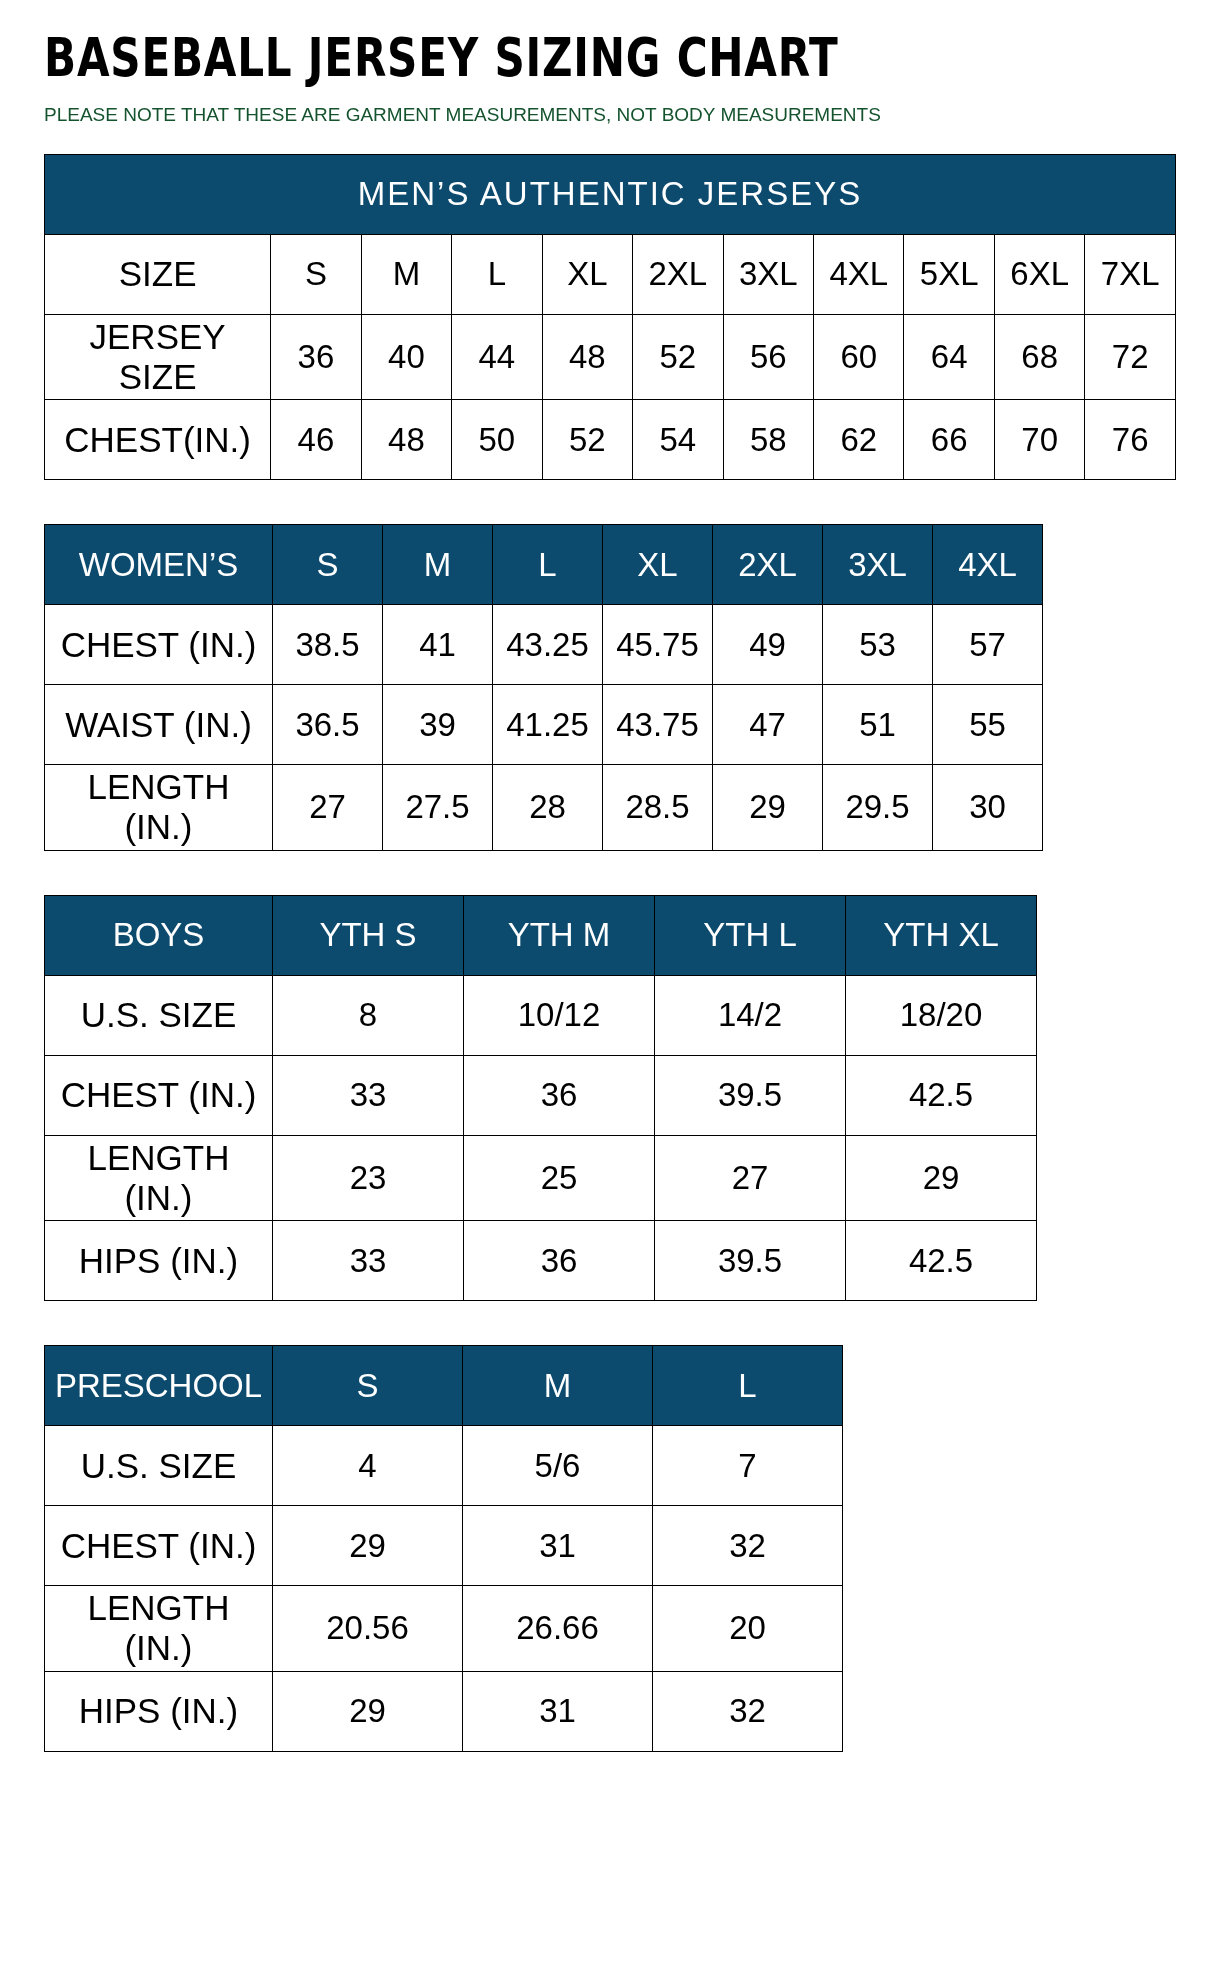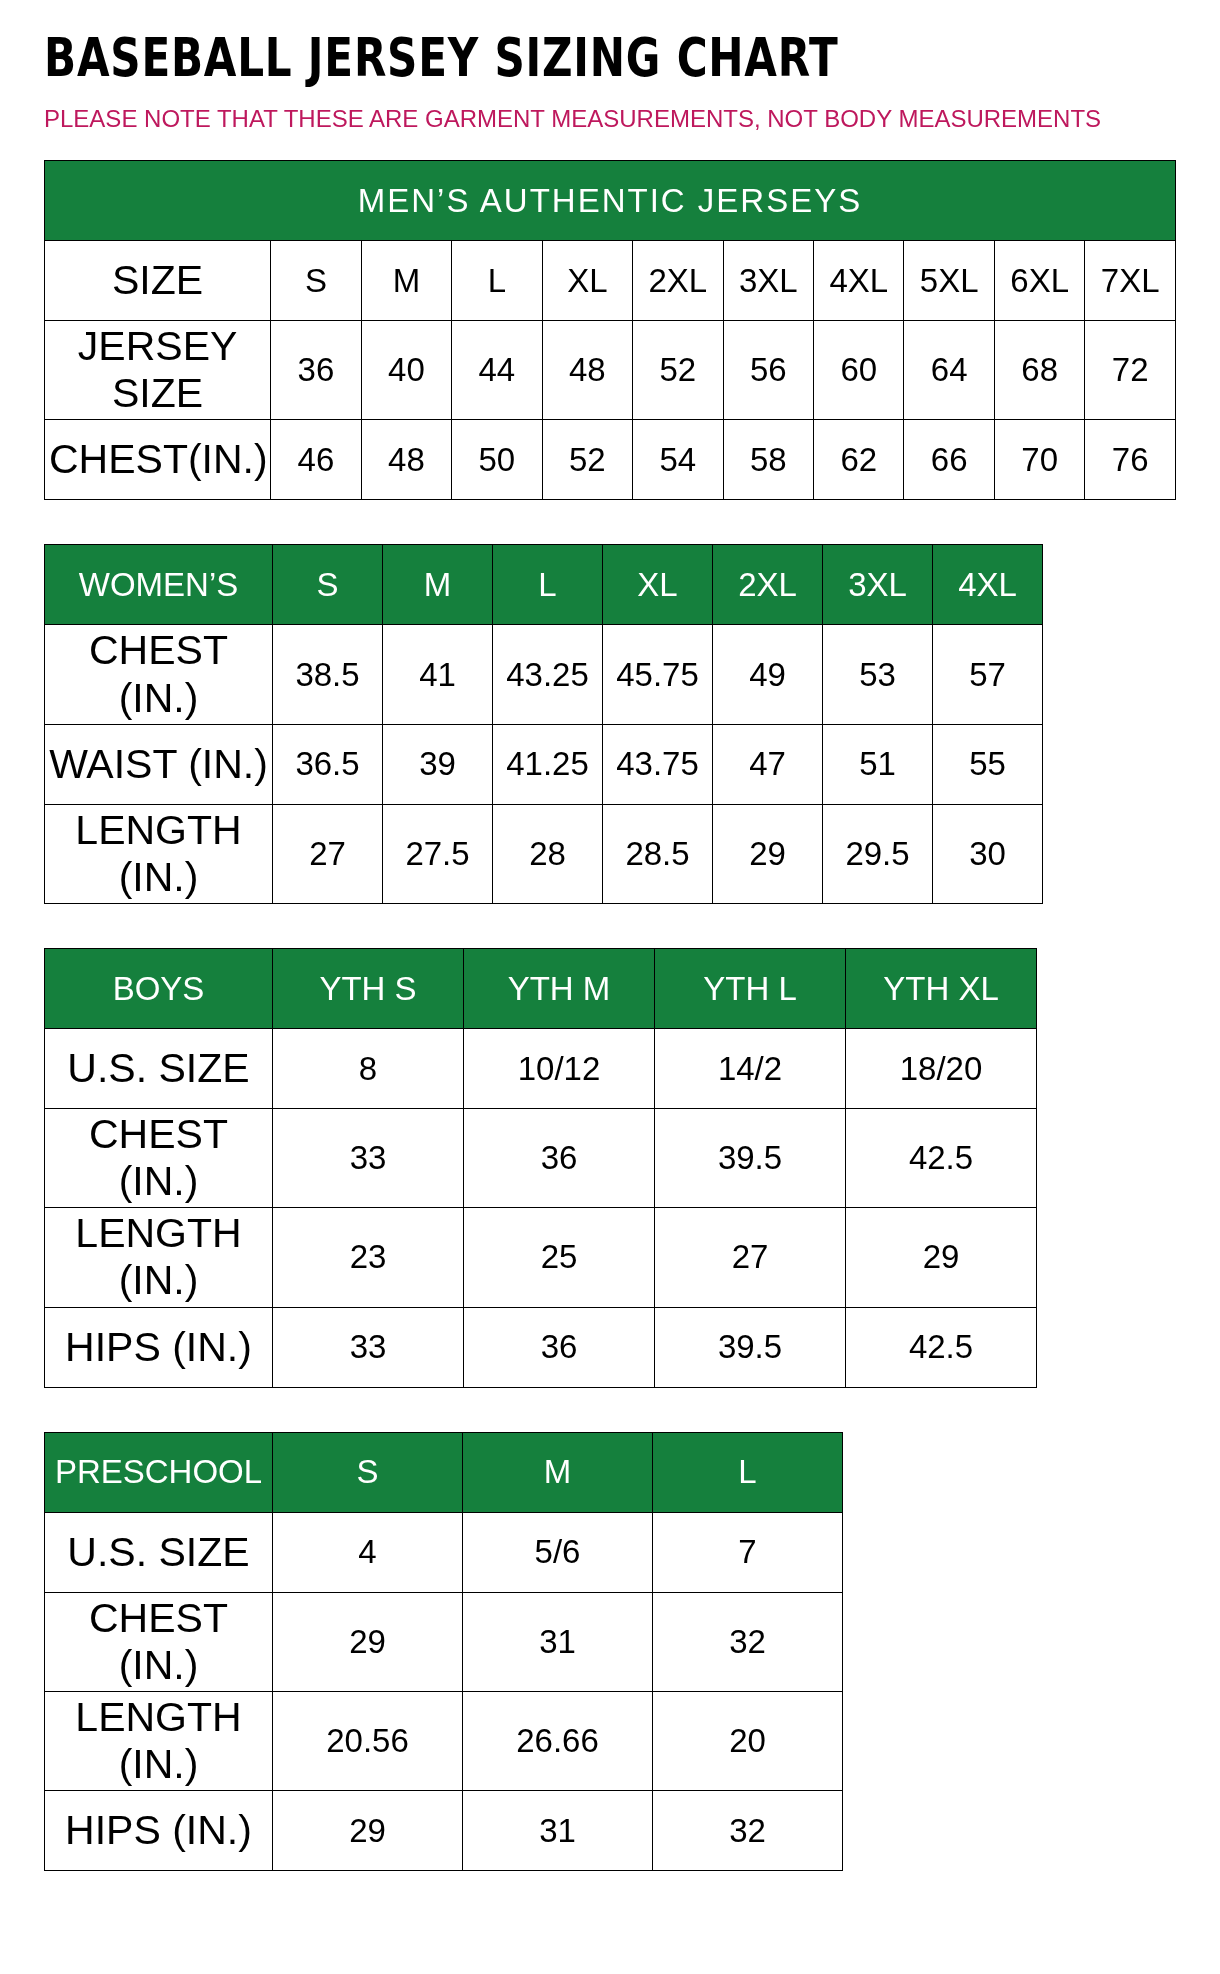--- a/index.html
+++ b/index.html
@@ -18,44 +18,44 @@
     font-size: 54px;
     font-weight: 700;
     letter-spacing: 1px;
     white-space: nowrap;
     transform: scaleX(0.78);
     transform-origin: left center;
   }
 
   .note {
     margin: 0 0 26px 0;
-    color: #be185d;
-    font-size: 24px;
+    color: #14532d;
+    font-size: 19px;
     line-height: 1.3;
     max-width: 1090px;
   }
 
   table.tbl {
     border-collapse: collapse;
     table-layout: fixed;
     margin: 0 0 44px 0;
   }
   .tbl th, .tbl td {
     border: 1px solid #000;
     text-align: center;
     vertical-align: middle;
     height: 80px;
     padding: 2px 4px;
     font-weight: 400;
     line-height: 1.15;
   }
   .tbl td.val { font-size: 33px; }
-  .tbl td.lbl { font-size: 41px; }
+  .tbl td.lbl { font-size: 35px; }
   .tbl th.band {
-    background: #15803d;
+    background: #0c4a6e;
     color: #ffffff;
     font-size: 33px;
   }
   th.mens-band {
     font-size: 35px;
     letter-spacing: 2px;
   }
 
   .tbl-mens      { width: 1132px; }
   .tbl-womens    { width:  998px; }

